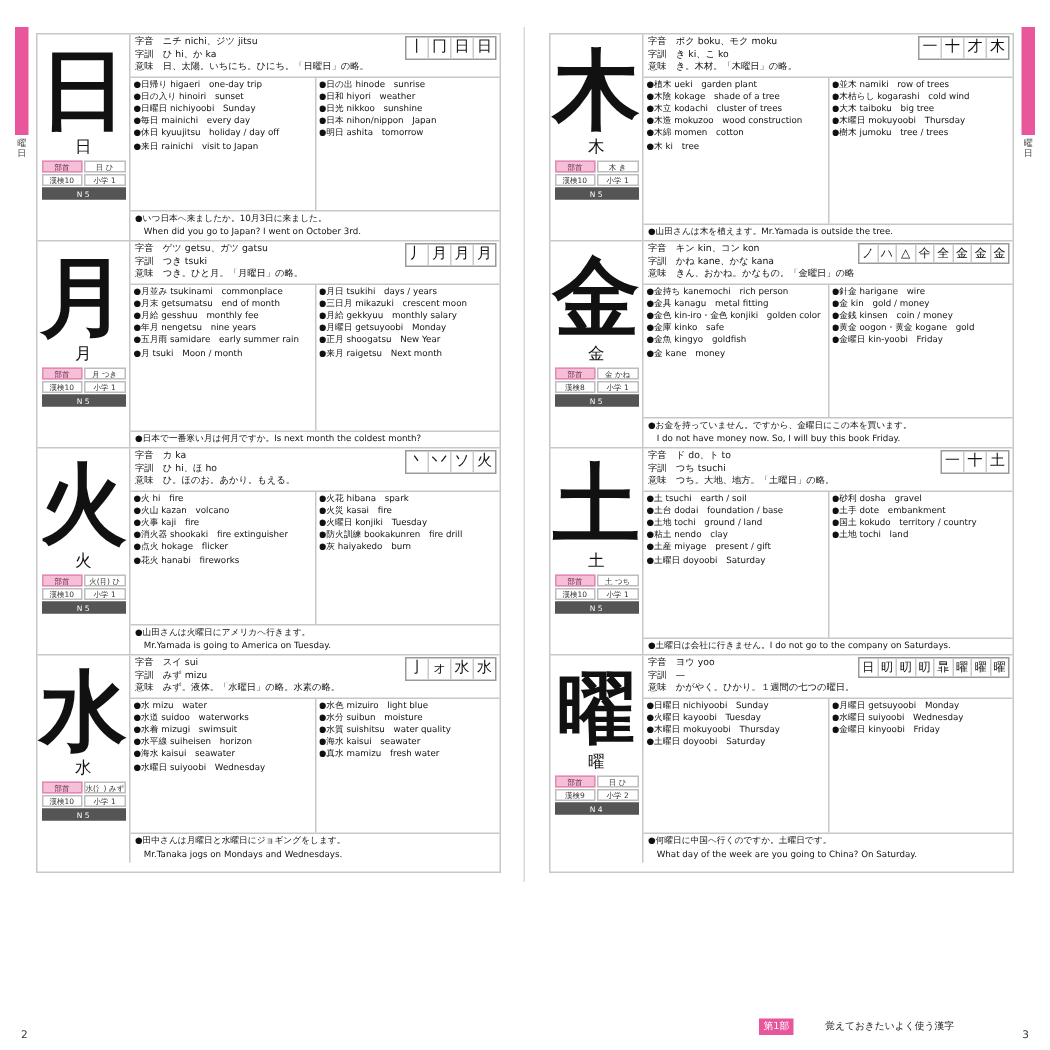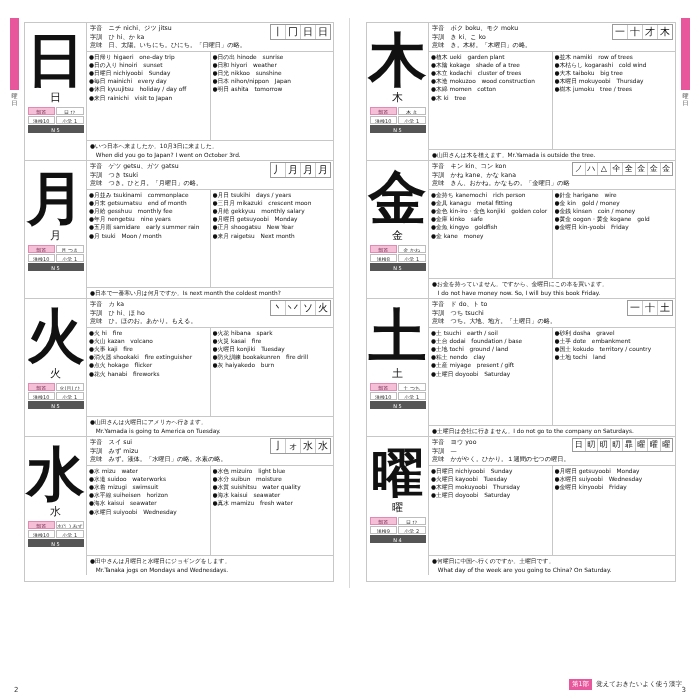--- a/index.html
+++ b/index.html
@@ -106,23 +106,23 @@
   }
   .sline{font-size:5.8px;line-height:8.4px;color:#111;white-space:nowrap;overflow:hidden;}
 
   
   .foot{position:absolute;bottom:6px;left:0;width:700px;height:16px;}
   .pageno{
     position:absolute;font-size:7px;color:#333;
   }
   .pageno.l{left:14px;bottom:0;}
   .pageno.r{right:14px;bottom:0;}
-  .bandwrap{position:absolute;right:14px;bottom:4px;display:flex;align-items:stretch;height:11px;}
+  .bandwrap{position:absolute;right:43px;bottom:4px;display:flex;align-items:stretch;height:11px;}
   .band-pink{background:#e8569b;color:#fff;font-size:6.5px;line-height:11px;padding:0 3px;}
-  .band-white{color:#222;font-size:6.5px;line-height:11px;padding:0 4px;text-align:right;}
+  .band-white{color:#222;font-size:6.5px;line-height:11px;padding:0 21px;text-align:right;}
 </style>
 </head>
 <body>
 
 <div class="page">
   <div class="spread">
 
     <div class="leaf left">
       <div class="side-tab l"></div>
       <div class="side-tab-label l">曜日</div>

